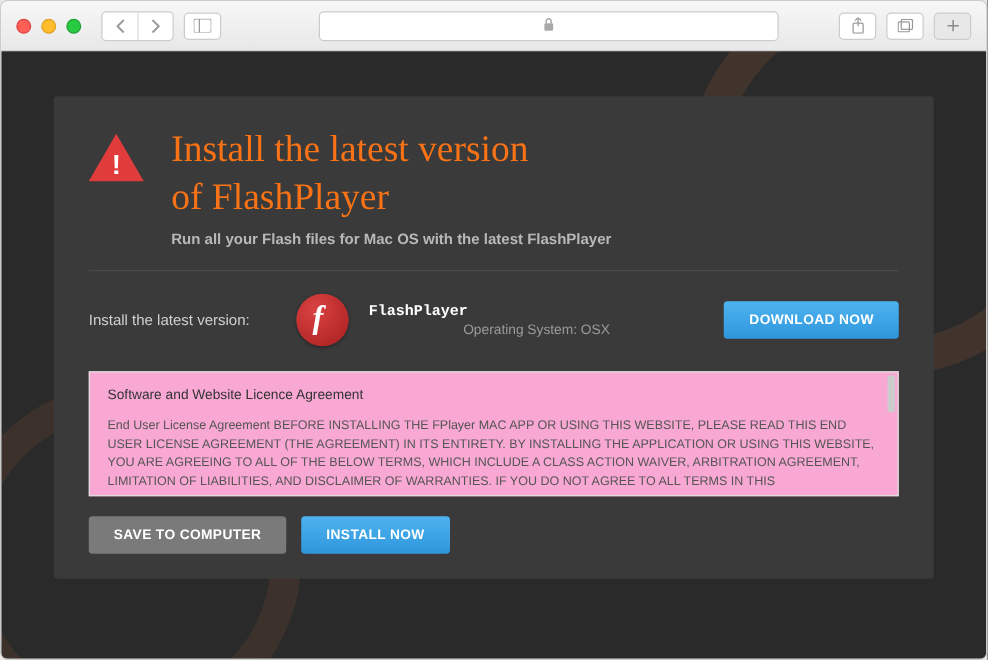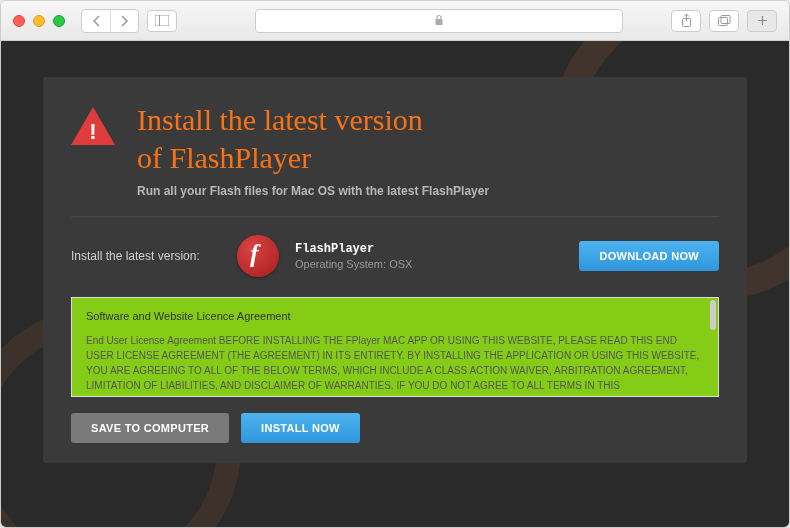--- a/index.html
+++ b/index.html
@@ -170,37 +170,37 @@
       color: #fff;
       font-style: italic;
       font-weight: bold;
       font-size: 26px;
       left: 13px;
       top: 4px;
       font-family: Georgia, serif;
     }
     .flash-info { flex: 1; }
     .flash-info .name { color: #fff; font-size: 12px; font-weight: 600; font-family: Liberation Mono, monospace; }
-    .flash-info .os { color: #9a9a9a; font-size: 11px; margin-top: 2px; }
+    .flash-info .os { color: #9a9a9a; font-size: 11px; margin-top: 2px; text-align: center; }
     .btn {
       padding: 9px 20px;
       border-radius: 3px;
       font-size: 11px;
       font-weight: 700;
       letter-spacing: 0.3px;
       color: #fff;
       border: none;
       cursor: pointer;
       text-align: center;
     }
     .btn-blue { background: linear-gradient(to bottom, #4db3ef, #2f96dc); }
     .btn-gray { background: #7a7a7a; }
     .license-box {
       margin-top: 20px;
-      background: #84cc16;
+      background: #f9a8d4;
       border: 1px solid #ddd;
       padding: 10px 14px;
       font-size: 10px;
       color: #555;
       height: 100px;
       overflow: hidden;
       position: relative;
       line-height: 1.5;
     }
     .license-box .title {

